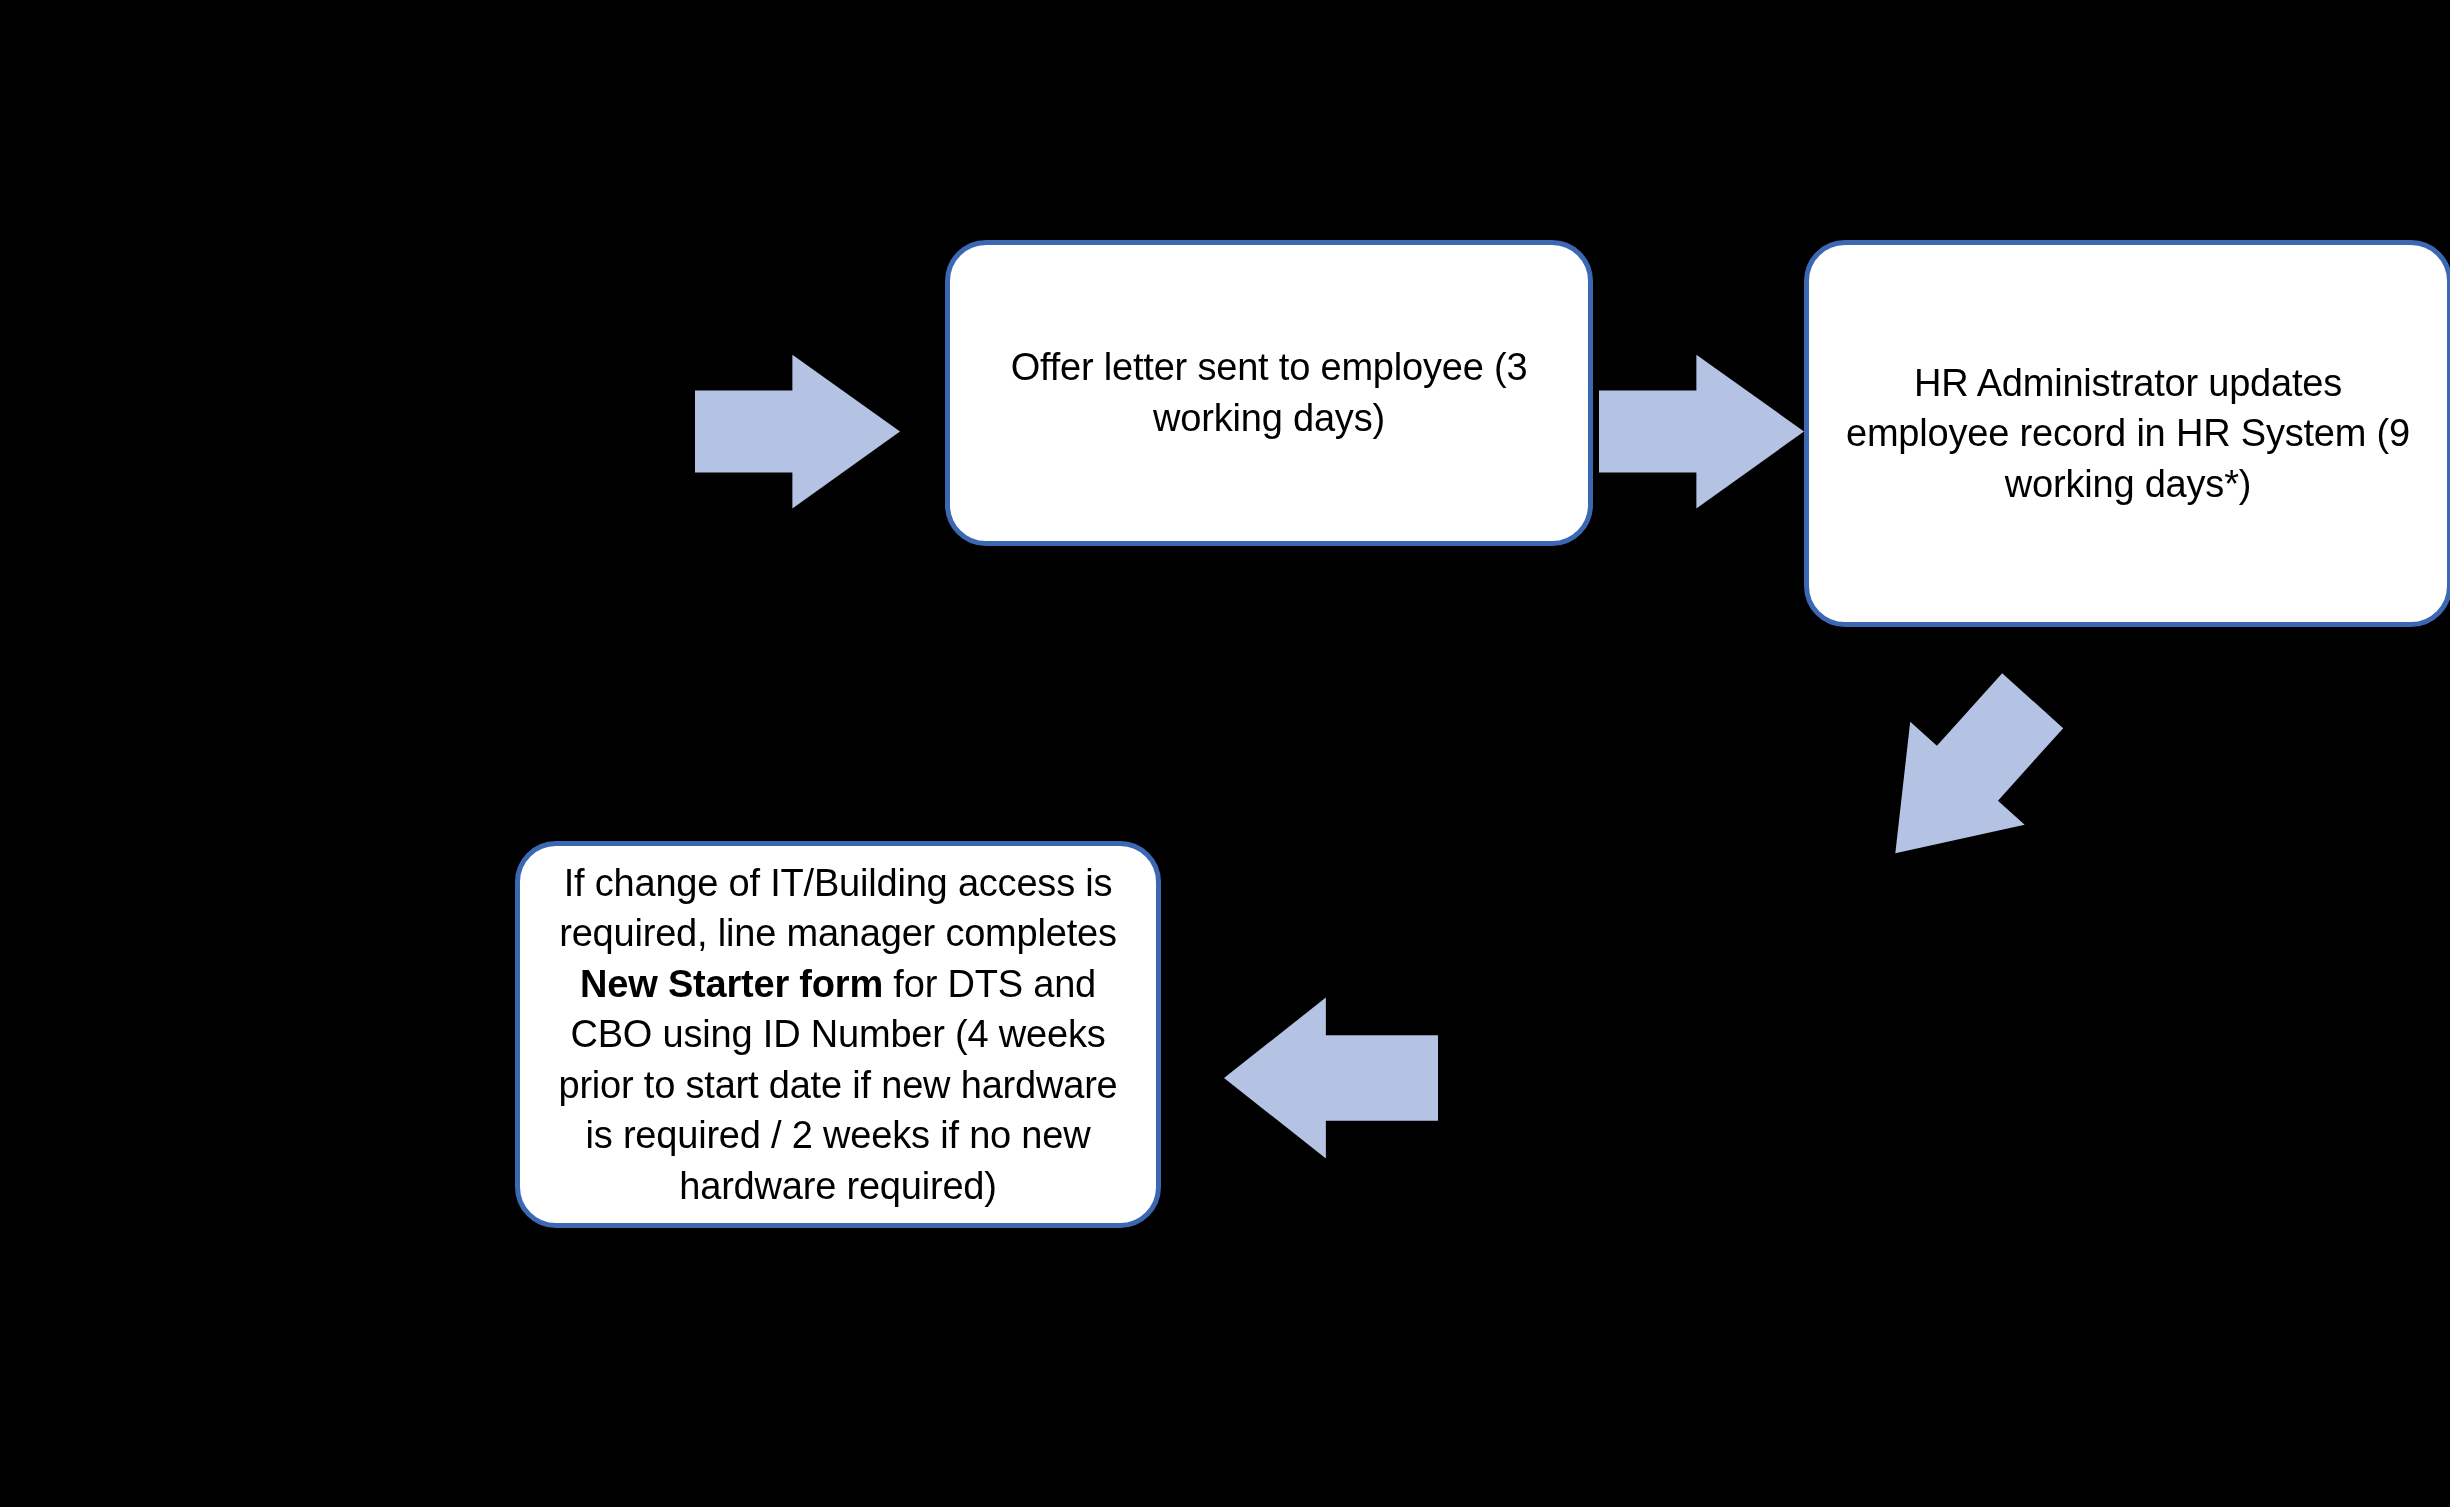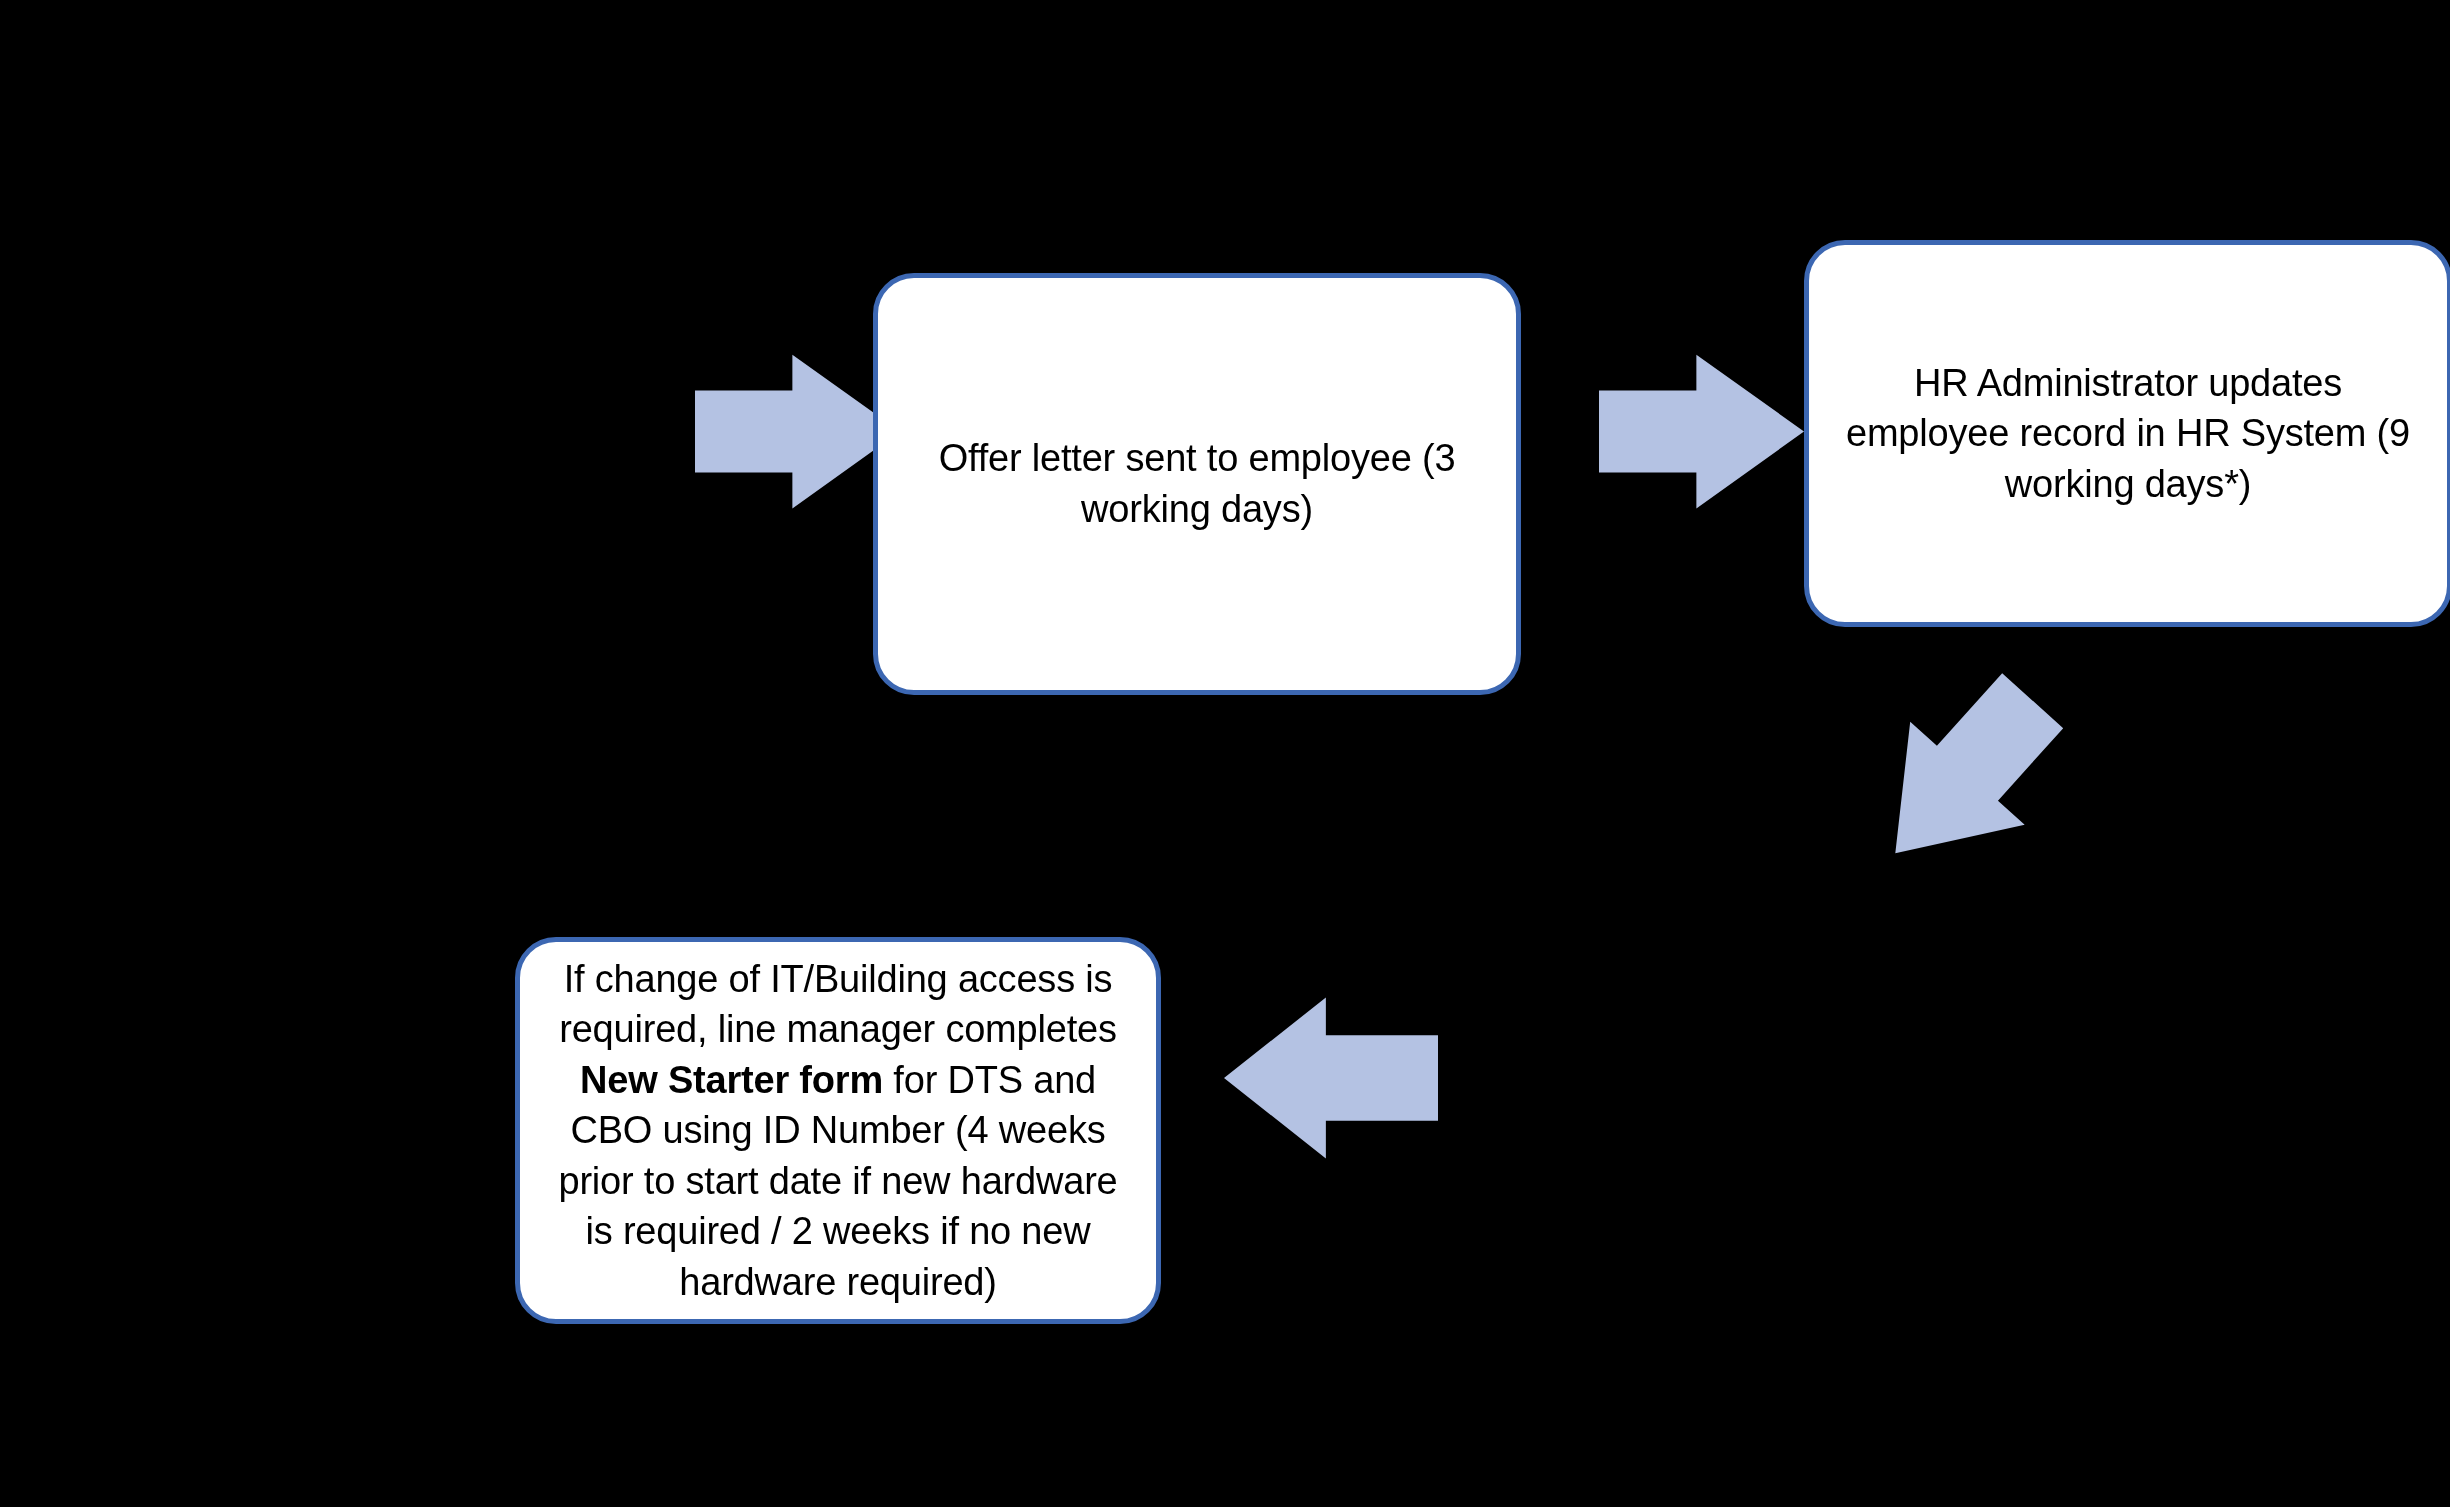--- a/index.html
+++ b/index.html
@@ -43,23 +43,23 @@
     font-size: 38px;
     line-height: 1.33;
     font-weight: 400;
     letter-spacing: -0.2px;
   }
 
   .node-text b { font-weight: 700; }
 
   
   #node-approval      { left: 1.7px;    top: 240px;  width: 647px;  height: 387px; }
-  #node-offer-letter  { left: 873px; top: 240px;  width: 648px;  height: 422px; margin-top: 33px; }
+  #node-offer-letter  { left: 945px; top: 240px;  width: 648px;  height: 306px; }
   #node-hr-admin      { left: 1804px; top: 240px;  width: 648px;  height: 387px; }
-  #node-new-starter   { left: 515px;  top: 937px; width: 646px;  height: 387px; }
+  #node-new-starter   { left: 515px;  top: 841px; width: 646px;  height: 387px; }
   #node-id-number     { left: 1432px; top: 884px; width: 645px;  height: 387px; }
 
   
   .arrow {
     position: absolute;
   }
   .arrow svg { display: block; overflow: visible; }
 
   #arrow-approval-to-offer  { left: 695px;  top: 346px; width: 205px; height: 171px; }
   #arrow-offer-to-hr        { left: 1599px; top: 346px; width: 205px; height: 171px; }

